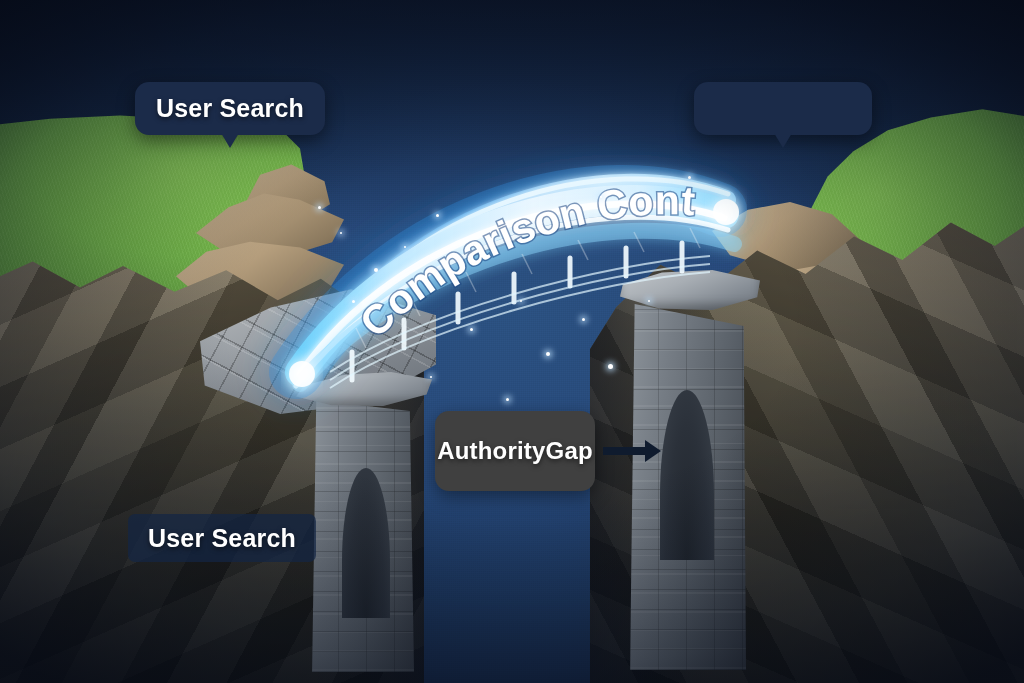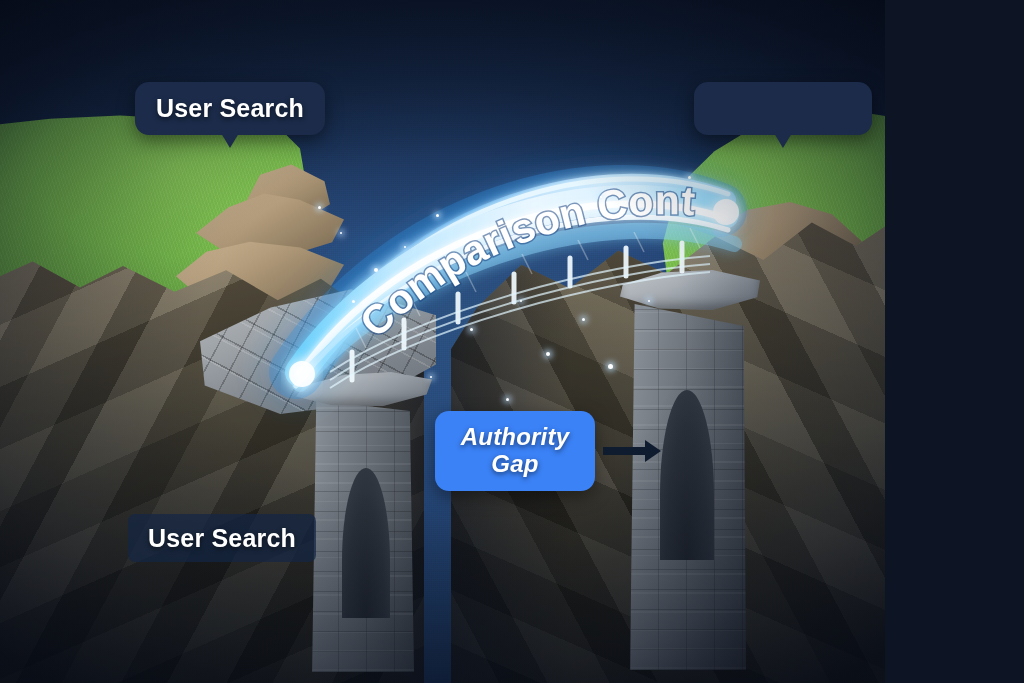--- a/index.html
+++ b/index.html
@@ -3,21 +3,21 @@
 <meta charset="utf-8">
 <title>Authority Gap Bridge Illustration</title>
 <style>
   html, body {
     margin: 0;
     padding: 0;
     background: #0d1524;
   }
   #scene {
     position: relative;
-    width: 885px;
+    width: 1024px;
     height: 683px;
     overflow: hidden;
     font-family: "Liberation Sans", sans-serif;
     background: #1d3356;
     user-select: none;
   }
 
   
   .sky {
     position: absolute;
@@ -240,27 +240,25 @@
     width: 0; height: 0;
     border-left: 9px solid transparent;
     border-right: 9px solid transparent;
     border-top: 15px solid #1b2b49;
   }
   #label-user-search-top { left: 135px; top: 82px; width: 190px; height: 53px; font-size: 25px; }
   #label-purchase       { left: 694px; top: 82px; width: 178px; height: 53px; font-size: 25px; }
 
   #label-authority-gap {
     left: 435px; top: 411px; width: 160px; height: 80px;
-    background: #3b82f6;
+    background: #404040;
     border-radius: 14px;
-    flex-direction: column;
     line-height: 1.12;
     font-size: 24px;
     box-shadow: 0 6px 18px rgba(0,0,0,.40);
-    font-style: italic;
   }
   .gap-arrow {
     position: absolute;
     right: -52px;
     top: 50%;
     margin-top: -4px;
     width: 44px; height: 8px;
     background: #0f1b2e;
   }
   .gap-arrow::after {

